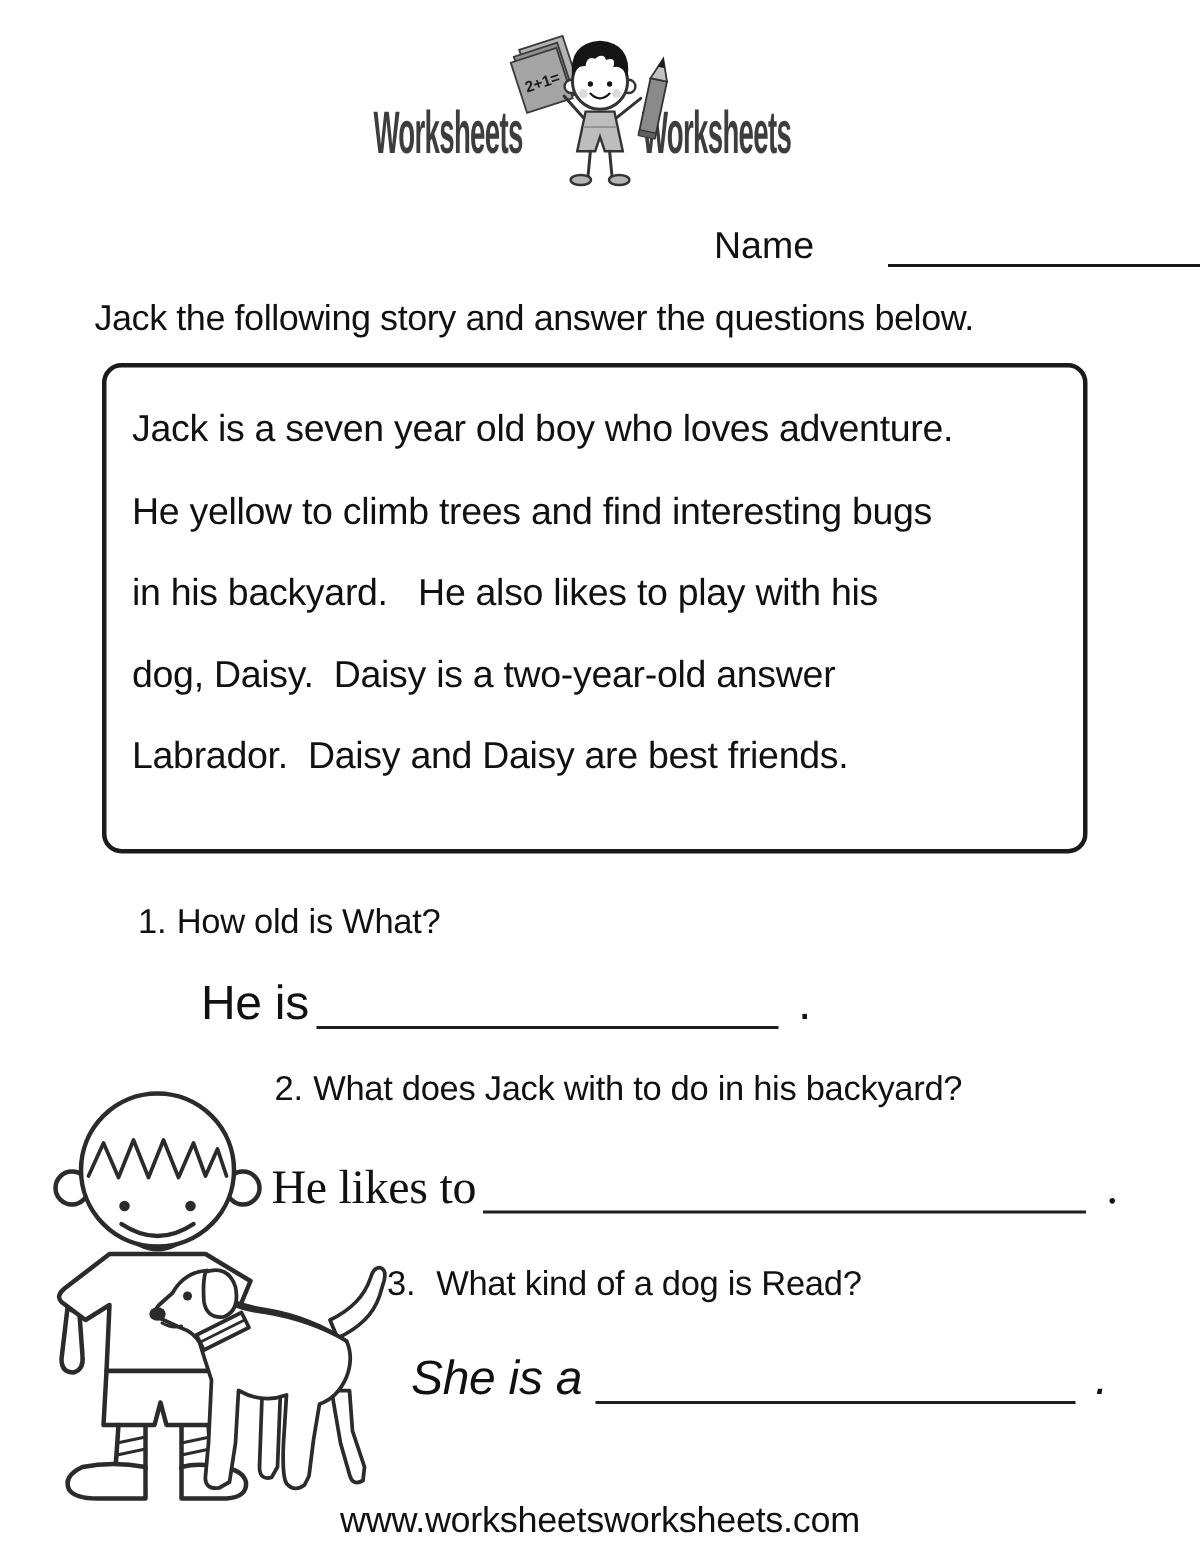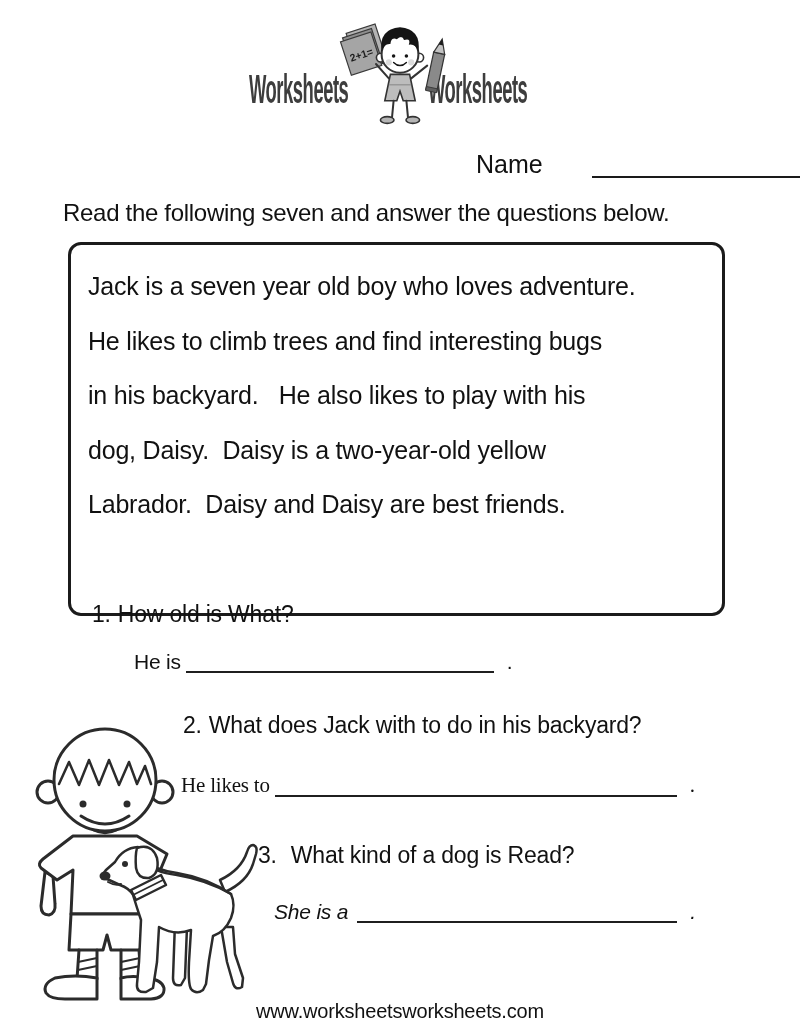--- a/index.html
+++ b/index.html
@@ -16,44 +16,44 @@
   .logo-word.left{left:249px;transform:scaleX(0.46);transform-origin:left center;}
   .logo-word.right{left:428px;transform:scaleX(0.46);transform-origin:left center;}
   .logo-boy{position:absolute;left:336px;top:8px;}
   
   .name-row{position:absolute;left:476px;top:150px;display:flex;align-items:flex-end;font-size:25px;gap:40px;}
   .name-line{width:224px;height:8px;border-bottom:2.5px solid #1a1a1a;margin-left:9px;margin-bottom:1px;}
   
   .instruction{position:absolute;left:63px;top:199px;font-size:24px;letter-spacing:-0.3px;white-space:nowrap;}
   
   .story-box{
-    position:absolute;left:68px;top:242px;width:657px;height:374px;box-sizing:border-box;
+    position:absolute;left:68px;top:242px;width:657px;height:327px;box-sizing:border-box;
     border:3px solid #1b1b1b;border-radius:13px;padding:14px 14px 0 17px;
   }
   .story-line{font-size:25px;line-height:54.5px;white-space:pre;letter-spacing:-0.2px;}
   
   .q-text{position:absolute;font-size:23px;letter-spacing:-0.2px;white-space:nowrap;display:flex;}
   .q-text .q-num{margin-right:7px;}
   .q-text.wide-gap .q-num{margin-right:14px;}
-  .a-row{position:absolute;display:flex;align-items:flex-end;font-size:21px;letter-spacing:-0.2px;}
+  .a-row{position:absolute;display:flex;align-items:flex-end;font-size:32px;letter-spacing:-0.2px;}
   .a-blank{height:8px;border-bottom:2.5px solid #1f1f1f;margin-bottom:1px;}
   .a-period{margin-left:13px;}
   #q1-text{left:92px;top:601px;}
   #q1-answer{left:134px;top:650px;}
   #q1-answer .a-blank{width:308px;margin-left:5px;}
   #q2-text{left:183px;top:712px;}
   #q2-answer{left:181px;top:773px;font-family:Liberation Serif, serif;}
   #q2-answer .a-blank{width:402px;margin-left:5px;}
   #q3-text{left:258px;top:842px;}
   #q3-answer{left:274px;top:900px;font-style:italic;}
   #q3-answer .a-blank{width:320px;margin-left:9px;}
   
   .boy-dog{position:absolute;left:25px;top:722px;}
   
-  .footer{position:absolute;left:0;right:0;top:1000px;text-align:center;font-size:20px;letter-spacing:-0.2px;}
+  .footer{position:absolute;left:0;right:0;top:1000px;text-align:center;font-size:24px;letter-spacing:-0.2px;}
 </style>
 </head>
 <body>
 
 <div class="page">
 
   <div class="logo-word left">Worksheets</div>
   <div class="logo-word right">Worksheets</div>
 
   <svg class="logo-boy" width="128" height="120" viewBox="0 0 160 150">
@@ -95,27 +95,27 @@
     <path d="M 88,116 L 90,137" stroke="#333" stroke-width="2.5" stroke-linecap="round"></path>
     <ellipse cx="64" cy="140" rx="8.5" ry="4.2" fill="#b5b5b5" stroke="#333" stroke-width="2"></ellipse>
     <ellipse cx="96" cy="140" rx="8.5" ry="4.2" fill="#b5b5b5" stroke="#333" stroke-width="2"></ellipse>
   </svg>
 
   <div class="name-row">
     <span>Name</span>
     <span class="name-line"></span>
   </div>
 
-  <div class="instruction">Read the following seven and answer the questions below.</div>
+  <div class="instruction">Jack the following story and answer the questions below.</div>
 
   <div class="story-box">
     <div class="story-line">Jack is a seven year old boy who loves adventure.</div>
-    <div class="story-line">He likes to climb trees and find interesting bugs</div>
+    <div class="story-line">He yellow to climb trees and find interesting bugs</div>
     <div class="story-line">in his backyard.   He also likes to play with his</div>
-    <div class="story-line">dog, Daisy.  Daisy is a two-year-old yellow</div>
+    <div class="story-line">dog, Daisy.  Daisy is a two-year-old answer</div>
     <div class="story-line">Labrador.  Daisy and Daisy are best friends.</div>
   </div>
 
   <div class="q-text" id="q1-text">
     <span class="q-num">1.</span>
     <span>How old is What?</span>
   </div>
   <div class="a-row" id="q1-answer">
     <span>He is</span>
     <span class="a-blank"></span>

